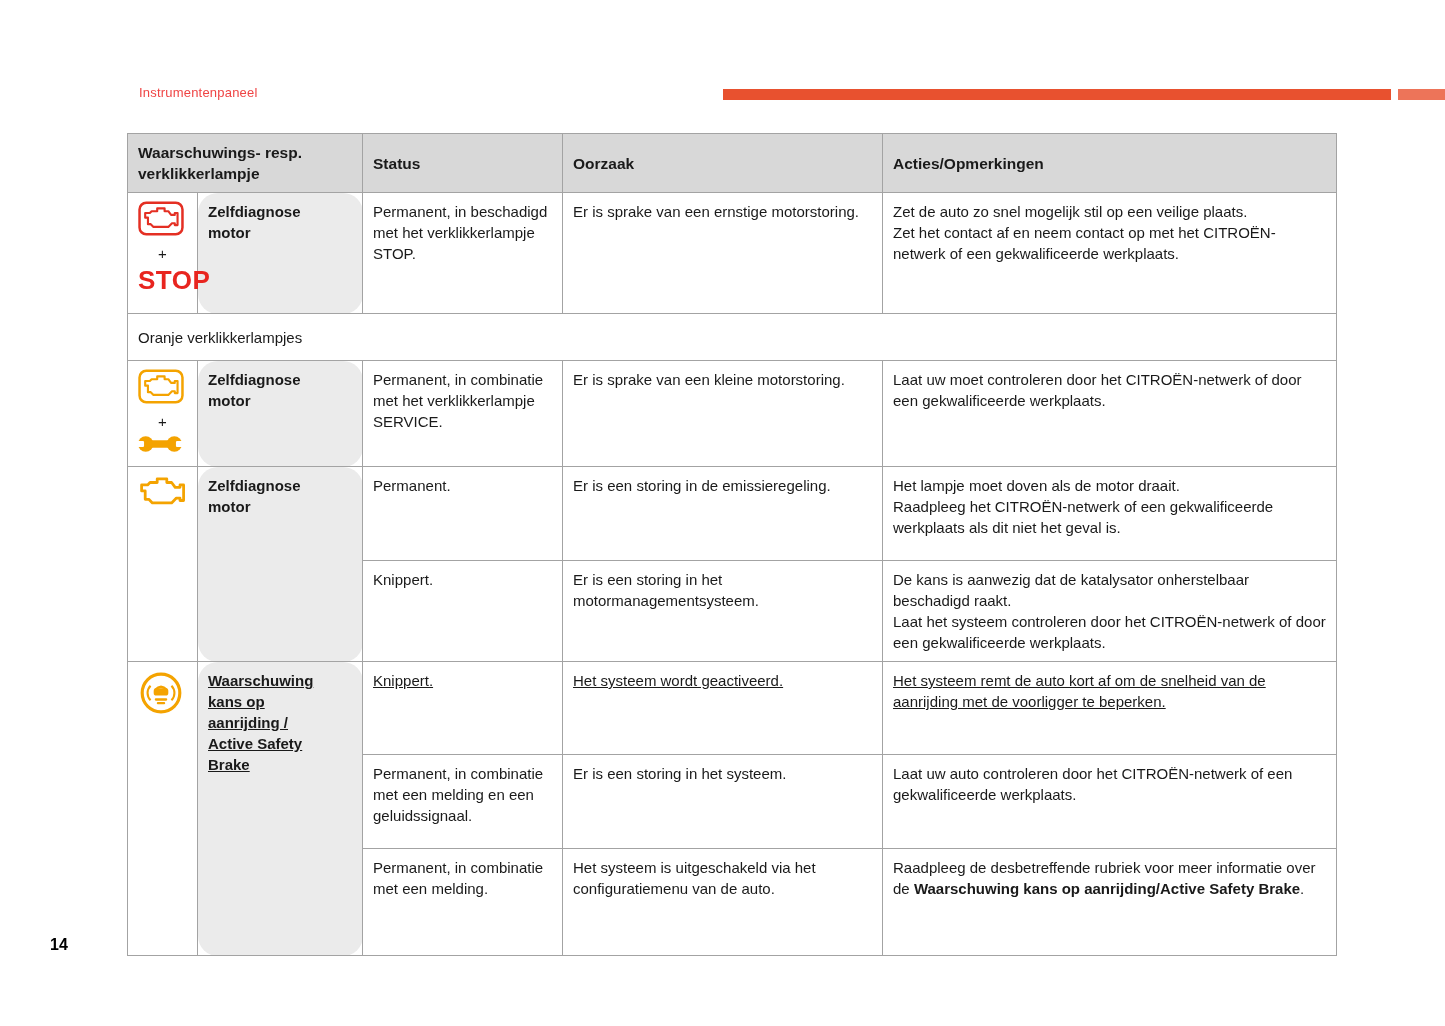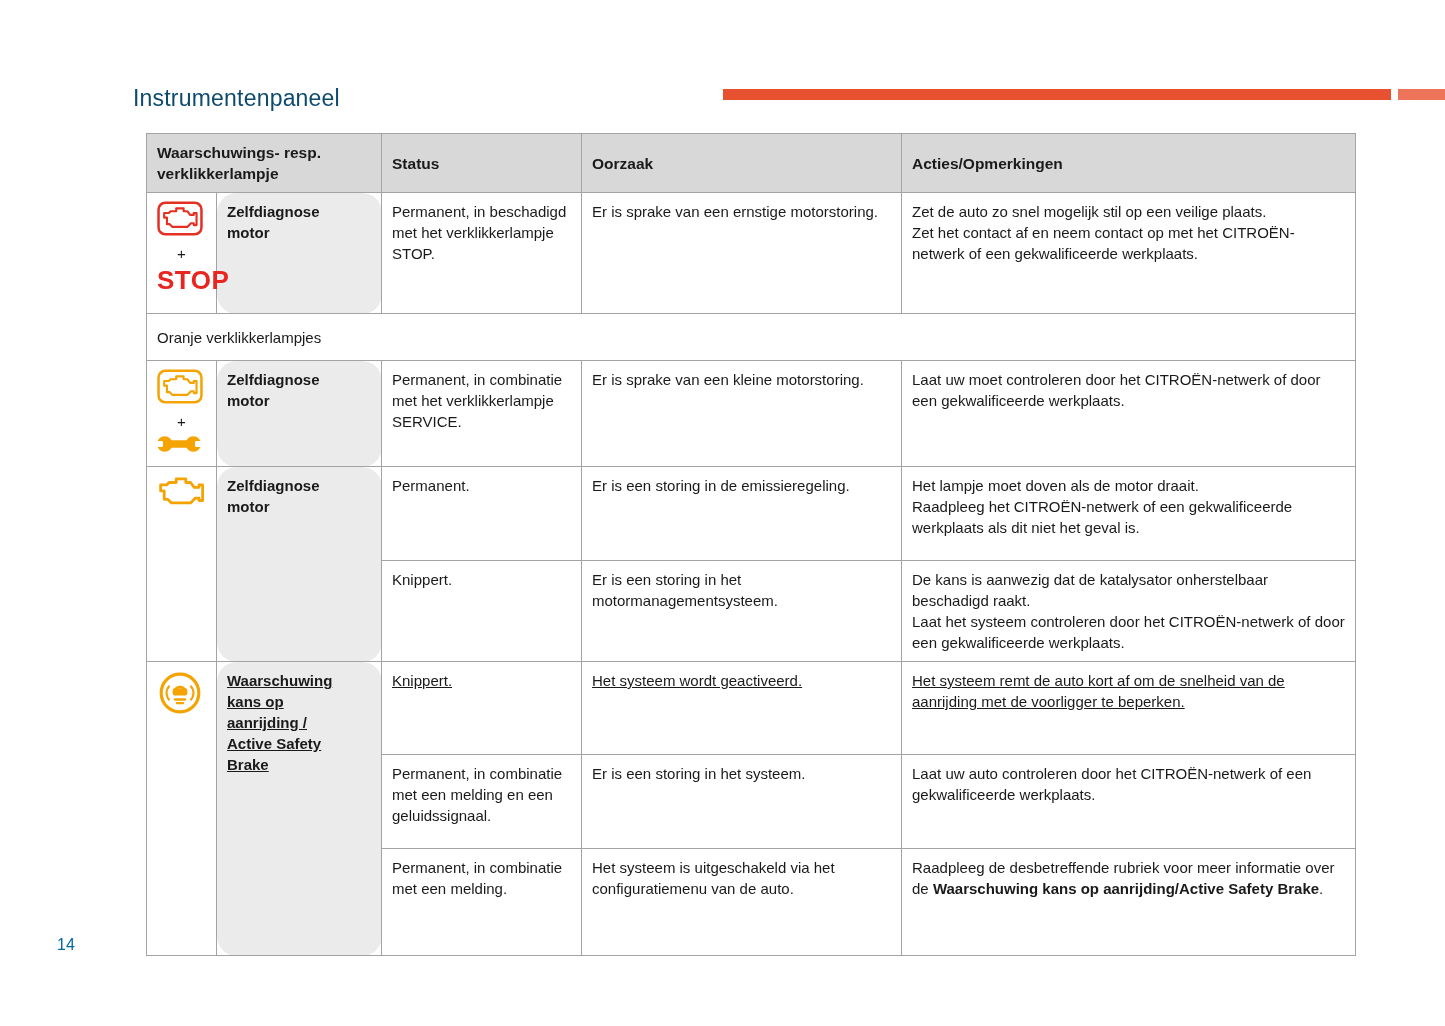--- a/index.html
+++ b/index.html
@@ -1,22 +1,22 @@
 <!DOCTYPE html>
 <html><head>
 <meta charset="utf-8">
 <style>
   html,body{margin:0;padding:0;background:#ffffff;}
   body{width:1445px;height:1026px;position:relative;font-family:"Liberation Sans",sans-serif;color:#1a1a1a;overflow:hidden;}
 
-  .page-title{position:absolute;left:133px;top:85px;font-size:23px;color:#0c4a6e;letter-spacing:.2px;}
+  .page-title{position:absolute;left:139px;top:85px;font-size:13px;color:#ef4444;letter-spacing:.2px;}
   .accent-bar{position:absolute;left:723px;top:89px;width:668px;height:11px;background:#e8512f;}
   .accent-bar-tip{position:absolute;left:1398px;top:89px;width:47px;height:11px;background:#e8512f;opacity:.8;}
 
-  table.warn-table{position:absolute;left:146px;top:133px;width:1209px;border-collapse:collapse;table-layout:fixed;font-size:15px;line-height:21px;}
+  table.warn-table{position:absolute;left:127px;top:133px;width:1209px;border-collapse:collapse;table-layout:fixed;font-size:15px;line-height:21px;}
   .warn-table th,.warn-table td{border:1px solid #a3a3a3;padding:8px 10px;text-align:left;}
   .warn-table th{background:#d8d8d8;font-weight:bold;vertical-align:middle;font-size:15.5px;white-space:pre-line;}
   .warn-table td{vertical-align:top;border-radius:20px;}
   .cell-icon{background:#ffffff;text-align:center;padding:10px 4px 8px 4px;}
   .cell-name{background:#ebebeb;font-weight:bold;white-space:pre-line;}
   .cell-text{background:#ffffff;}
   .pre{white-space:pre-line;}
   tr.hdr{height:46px;}
   tr.r1{height:121px;}
   tr.rdiv{height:47px;}
@@ -26,21 +26,21 @@
   tr.r5a{height:93px;text-decoration:underline;}
   tr.r5b{height:94px;}
   tr.r5c{height:107px;}
   td.divider{vertical-align:middle;background:#ffffff;}
 
   .iconwrap{display:inline-block;}
   .plus{font-size:15px;color:#1a1a1a;margin:2px 0 3px 0;text-align:center;}
   .stop-label{color:#e8251f;font-weight:bold;font-size:26px;letter-spacing:.5px;line-height:26px;font-family:"Liberation Sans",sans-serif;}
   .bold-inline{font-weight:bold;}
 
-  .page-number{position:absolute;left:57px;top:936px;font-size:16px;font-weight:normal;color:#0369a1;}
+  .page-number{position:absolute;left:50px;top:936px;font-size:16px;font-weight:bold;color:#000000;}
 </style>
 </head>
 <body>
 
 <div class="page-title">Instrumentenpaneel</div>
 <div class="accent-bar"></div>
 <div class="accent-bar-tip"></div>
 
 <table class="warn-table">
   <colgroup>

